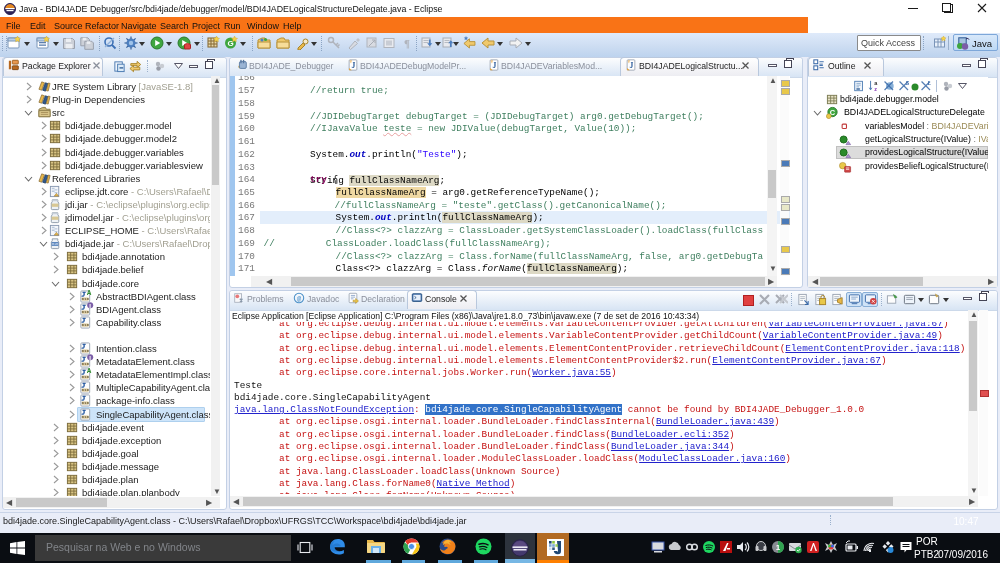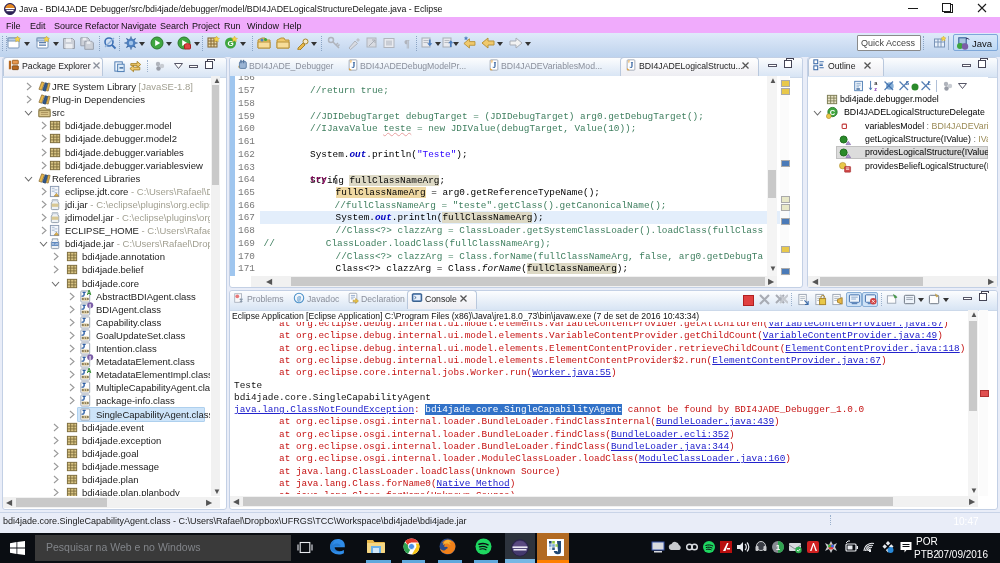--- a/index.html
+++ b/index.html
@@ -32,21 +32,21 @@
     <rect x="2.5" y="7" width="7" height="1.2" fill="#fff"></rect>
   </svg>
 <div class="a" style="left:19px;top:4px;font-size:8.8px;color:#111">Java - BDI4JADE Debugger/src/bdi4jade/debugger/model/BDI4JADELogicalStructureDelegate.java - Eclipse</div>
 <div class="a" style="left:908px;top:8px;width:10px;height:1px;background:#1a1a1a"></div>
 <div class="a" style="left:944px;top:4px;width:7px;height:7px;border:1px solid #1a1a1a;background:#fff"></div>
 <div class="a" style="left:942px;top:2.5px;width:7px;height:7px;border:1px solid #1a1a1a;background:#fff"></div>
 <svg class="a" style="left:977px;top:3px" width="10" height="10">
     <path d="M1 1l8 8M9 1l-8 8" stroke="#1a1a1a" stroke-width="1.1"></path>
   </svg>
 
-<div class="a" style="left:0;top:17px;width:1000px;height:16px;background:#f0abfc">
+<div class="a" style="left:0;top:17px;width:808px;height:16px;background:#f97316">
 <span class="a" style="left:6px;top:4px;font-size:9px;color:#111">File</span>
 <span class="a" style="left:30px;top:4px;font-size:9px;color:#111">Edit</span>
 <span class="a" style="left:54px;top:4px;font-size:9px;color:#111">Source</span>
 <span class="a" style="left:85px;top:4px;font-size:9px;color:#111">Refactor</span>
 <span class="a" style="left:121px;top:4px;font-size:9px;color:#111">Navigate</span>
 <span class="a" style="left:160px;top:4px;font-size:9px;color:#111">Search</span>
 <span class="a" style="left:192px;top:4px;font-size:9px;color:#111">Project</span>
 <span class="a" style="left:224px;top:4px;font-size:9px;color:#111">Run</span>
 <span class="a" style="left:247px;top:4px;font-size:9px;color:#111">Window</span>
 <span class="a" style="left:283px;top:4px;font-size:9px;color:#111">Help</span>
@@ -534,29 +534,20 @@
       <span class="a" style="left:93px;top:1px;white-space:pre">BDIAgent.class</span>
     </div>
 <div class="trow" style="left:0;top:239.8px;width:207px">
       <svg class="a" style="left:65px;top:2px" width="8" height="9">
         <path d="M2 1l4 3.5L2 8" fill="none" stroke="#9a9a9a" stroke-width="1.1"></path>
       </svg>
       <svg class="a" style="left:76px;top:0px" width="13" height="13" viewBox="0 0 14 14">
         <use href="#cls"></use>
       </svg>
       <span class="a" style="left:93px;top:1px;white-space:pre">Capability.class</span>
-    </div>
-<div class="trow" style="left:0;top:252.9px;width:207px">
-      <svg class="a" style="left:65px;top:2px" width="8" height="9">
-        <path d="M2 1l4 3.5L2 8" fill="none" stroke="#9a9a9a" stroke-width="1.1"></path>
-      </svg>
-      <svg class="a" style="left:76px;top:0px" width="13" height="13" viewBox="0 0 14 14">
-        <use href="#cls"></use>
-      </svg>
-      <span class="a" style="left:93px;top:1px;white-space:pre">GoalUpdateSet.class</span>
     </div>
 <div class="trow" style="left:0;top:266.0px;width:207px">
       <svg class="a" style="left:65px;top:2px" width="8" height="9">
         <path d="M2 1l4 3.5L2 8" fill="none" stroke="#9a9a9a" stroke-width="1.1"></path>
       </svg>
       <svg class="a" style="left:76px;top:0px" width="13" height="13" viewBox="0 0 14 14">
         <use href="#cls"></use>
       </svg>
       <span class="a" style="left:93px;top:1px;white-space:pre">Intention.class</span>
     </div>

